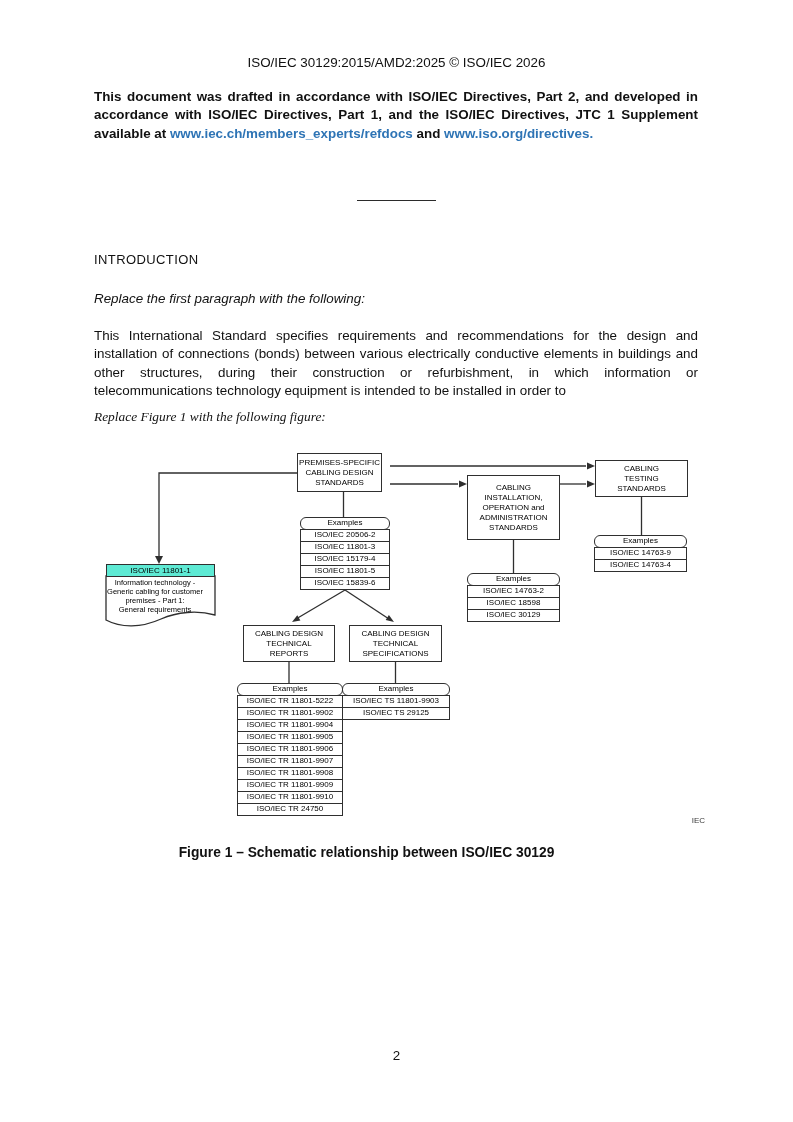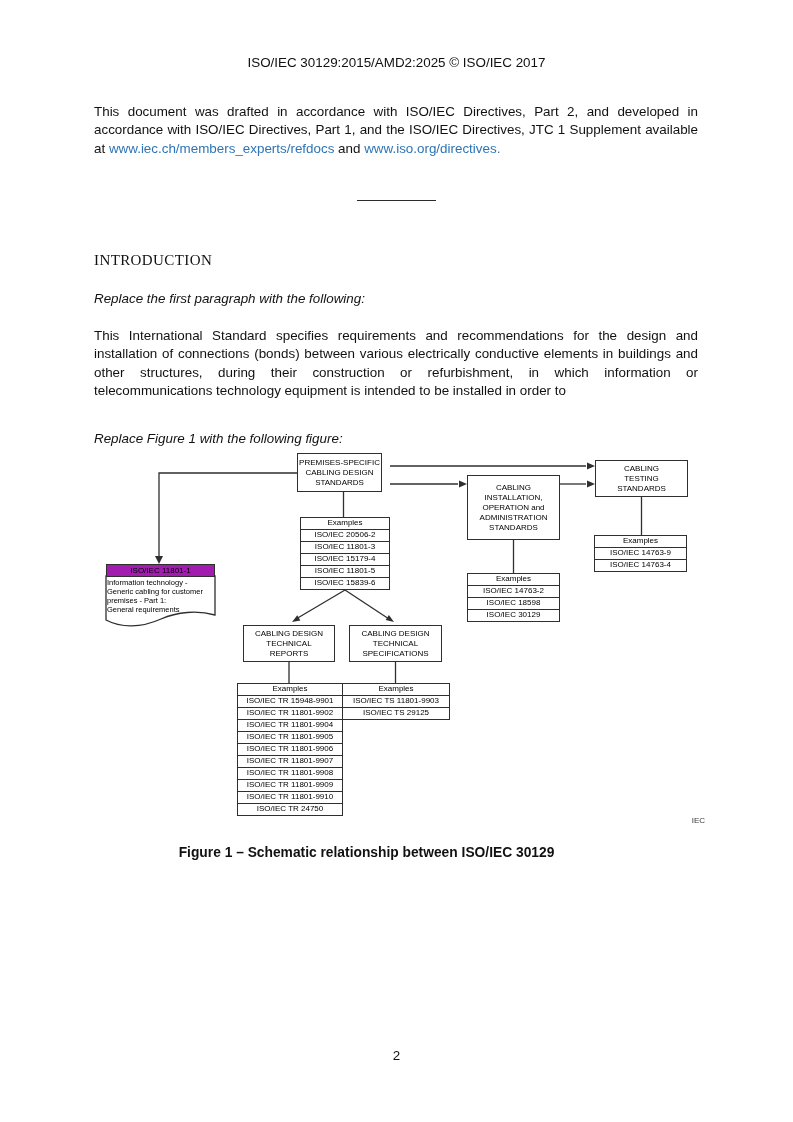--- a/index.html
+++ b/index.html
@@ -5,64 +5,64 @@
   * { margin:0; padding:0; box-sizing:border-box; }
   html,body { background:#ffffff; }
   body {
     position:relative; width:793px; height:1122px;
     font-family:"Liberation Sans", sans-serif; color:#111111;
     overflow:hidden;
   }
   .abs { position:absolute; }
   .doc-header { top:55px; left:0; width:793px; text-align:center; font-size:13.4px; }
   .para { left:94px; width:604px; font-size:13.4px; line-height:18.4px; text-align:justify; }
-  .para1 { top:103px; }
+  .para1 { top:88px;font-weight:bold; }
   a.link { color:#2E74B5; text-decoration:none; cursor:pointer; }
   .separator { top:200px; left:357px; width:79px; border-top:1.8px solid #2b2b2b; }
-  .intro-heading { top:252px; left:94px; font-size:15px; letter-spacing:0.4px;font-family:Liberation Serif, serif; }
+  .intro-heading { top:252px; left:94px; font-size:13px; letter-spacing:0.4px; }
   .instruction { left:94px; width:604px; font-size:13.4px; font-style:italic; }
   .instr1 { top:291px; }
   .para2 { top:327px; }
-  .instr2 { top:431px; }
+  .instr2 { top:409px;font-family:Liberation Serif, serif; }
 
   
   .figure { top:430px; left:95px; width:610px; height:412px; }
   .figure .abs { position:absolute; }
   .fbox {
     border:1.4px solid #2f2f2f; background:#fff;
     display:flex; align-items:center; justify-content:center; text-align:center;
     font-size:8px; line-height:10px; color:#000; white-space:pre-line;
   }
   .stack { position:absolute; }
   .cell {
     height:13px; margin-top:-1px; border:1px solid #2f2f2f; background:#fff;
     font-size:8px; line-height:10.5px; text-align:center; color:#000;
     display:flex; align-items:center; justify-content:center;
   }
-  .cell:first-child { margin-top:0; }
+  .cell:first-child { margin-top:0;border-radius:6px; }
   .doc-header-cell {
     left:11px; top:134px; width:109px; height:13px;
-    border:1.3px solid #2f2f2f; background:#a21caf;
+    border:1.3px solid #2f2f2f; background:#5eead4;
     font-size:8px; line-height:10px; text-align:center; color:#000;
     display:flex; align-items:center; justify-content:center;
   }
   .doc-body-text {
-    left:12px; top:149px; width:96px; text-align:left;
+    left:12px; top:149px; width:96px; text-align:center;
     font-size:7.5px; line-height:8.9px; color:#000; white-space:pre-line;
   }
   .iec-credit { left:585px; top:386px; width:25px; font-size:8px; color:#3a3a3a; text-align:right; }
 
   .caption { top:844px; left:0; width:733px; text-align:center; font-size:13.8px; font-weight:bold; line-height:18px; }
   .page-num { top:1048px; left:0; width:793px; text-align:center; font-size:13.4px; }
   svg { display:block; }
 </style>
 </head>
 <body>
 
-<div class="abs doc-header">ISO/IEC 30129:2015/AMD2:2025 © ISO/IEC 2017</div>
+<div class="abs doc-header">ISO/IEC 30129:2015/AMD2:2025 © ISO/IEC 2026</div>
 
 <div class="abs para para1"><span>This document was drafted in accordance with ISO/IEC Directives, Part 2, and developed in accordance with ISO/IEC Directives, Part 1, and the ISO/IEC Directives, JTC 1 Supplement available at </span><a class="link">www.iec.ch/members_experts/refdocs</a><span> and </span><a class="link">www.iso.org/directives.</a></div>
 
 <div class="abs separator"></div>
 
 <div class="abs intro-heading">INTRODUCTION</div>
 <div class="abs instruction instr1">Replace the first paragraph with the following:</div>
 <div class="abs para para2">This International Standard specifies requirements and recommendations for the design and installation of connections (bonds) between various electrically conductive elements in buildings and other structures, during their construction or refurbishment, in which information or telecommunications technology equipment is intended to be installed in order to</div>
 <div class="abs instruction instr2">Replace Figure 1 with the following figure:</div>
 
@@ -137,21 +137,21 @@
   </div>
 
   <div class="stack" style="left:499px;top:105px;width:93px">
     <div class="cell">Examples</div>
     <div class="cell">ISO/IEC 14763-9</div>
     <div class="cell">ISO/IEC 14763-4</div>
   </div>
 
   <div class="stack" style="left:142px;top:253px;width:106px">
     <div class="cell">Examples</div>
-    <div class="cell">ISO/IEC TR 15948-9901</div>
+    <div class="cell">ISO/IEC TR 11801-5222</div>
     <div class="cell">ISO/IEC TR 11801-9902</div>
     <div class="cell">ISO/IEC TR 11801-9904</div>
     <div class="cell">ISO/IEC TR 11801-9905</div>
     <div class="cell">ISO/IEC TR 11801-9906</div>
     <div class="cell">ISO/IEC TR 11801-9907</div>
     <div class="cell">ISO/IEC TR 11801-9908</div>
     <div class="cell">ISO/IEC TR 11801-9909</div>
     <div class="cell">ISO/IEC TR 11801-9910</div>
     <div class="cell">ISO/IEC TR 24750</div>
   </div>

